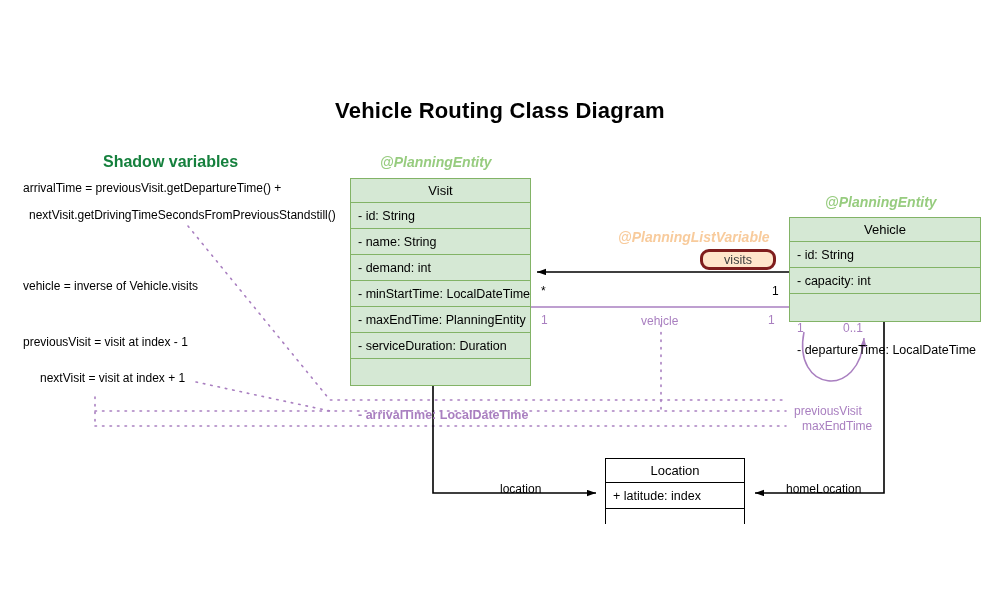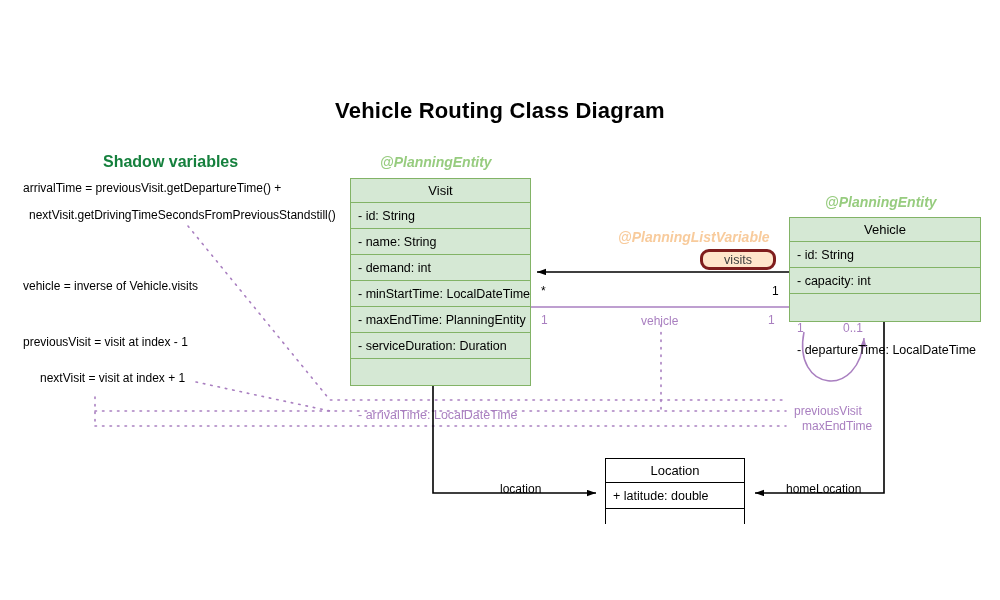--- a/index.html
+++ b/index.html
@@ -199,35 +199,35 @@
   <div class="stereotype green" style="left:380px; top:154px;">@PlanningEntity</div>
 
   <div class="uml-class" style="left:350px; top:178px; width:181px; height:208px;">
     <div class="uml-row uml-title-row" style="height:24px;">Visit</div>
     <div class="uml-row" style="height:26px;">- id: String</div>
     <div class="uml-row" style="height:26px;">- name: String</div>
     <div class="uml-row" style="height:26px;">- demand: int</div>
     <div class="uml-row" style="height:26px;text-align:center;">- minStartTime: LocalDateTime</div>
     <div class="uml-row" style="height:26px;">- maxEndTime: PlanningEntity</div>
     <div class="uml-row" style="height:26px;">- serviceDuration: Duration</div>
-    <div class="uml-row shadow-field" style="height:26px;">- arrivalTime: LocalDateTime</div>
+    <div class="uml-row shadow-field" style="height:26px;font-weight:bold;">- arrivalTime: LocalDateTime</div>
   </div>
 
   <div class="stereotype green" style="left:825px; top:194px;">@PlanningEntity</div>
 
   <div class="uml-class" style="left:789px; top:217px; width:192px; height:105px;">
     <div class="uml-row uml-title-row" style="height:24px;">Vehicle</div>
     <div class="uml-row" style="height:26px;">- id: String</div>
     <div class="uml-row" style="height:26px;">- capacity: int</div>
     <div class="uml-row" style="height:26px;">- departureTime: LocalDateTime</div>
   </div>
 
   <div class="uml-class plain" style="left:605px; top:458px; width:140px; height:78px;">
     <div class="uml-row uml-title-row" style="height:24px;">Location</div>
-    <div class="uml-row" style="height:26px;">+ latitude: double</div>
+    <div class="uml-row" style="height:26px;">+ latitude: index</div>
     <div class="uml-row" style="height:26px;">+ longitude: double</div>
   </div>
 
   <div class="stereotype orange" style="left:618px; top:229px;">@PlanningListVariable</div>
 
   <div class="chip" style="left:700px; top:249px; width:76px; height:21px;">visits</div>
 
   <div class="edge-label mult" style="left:541px; top:284px;">*</div>
 
   <div class="edge-label mult" style="left:772px; top:284px;">1</div>

